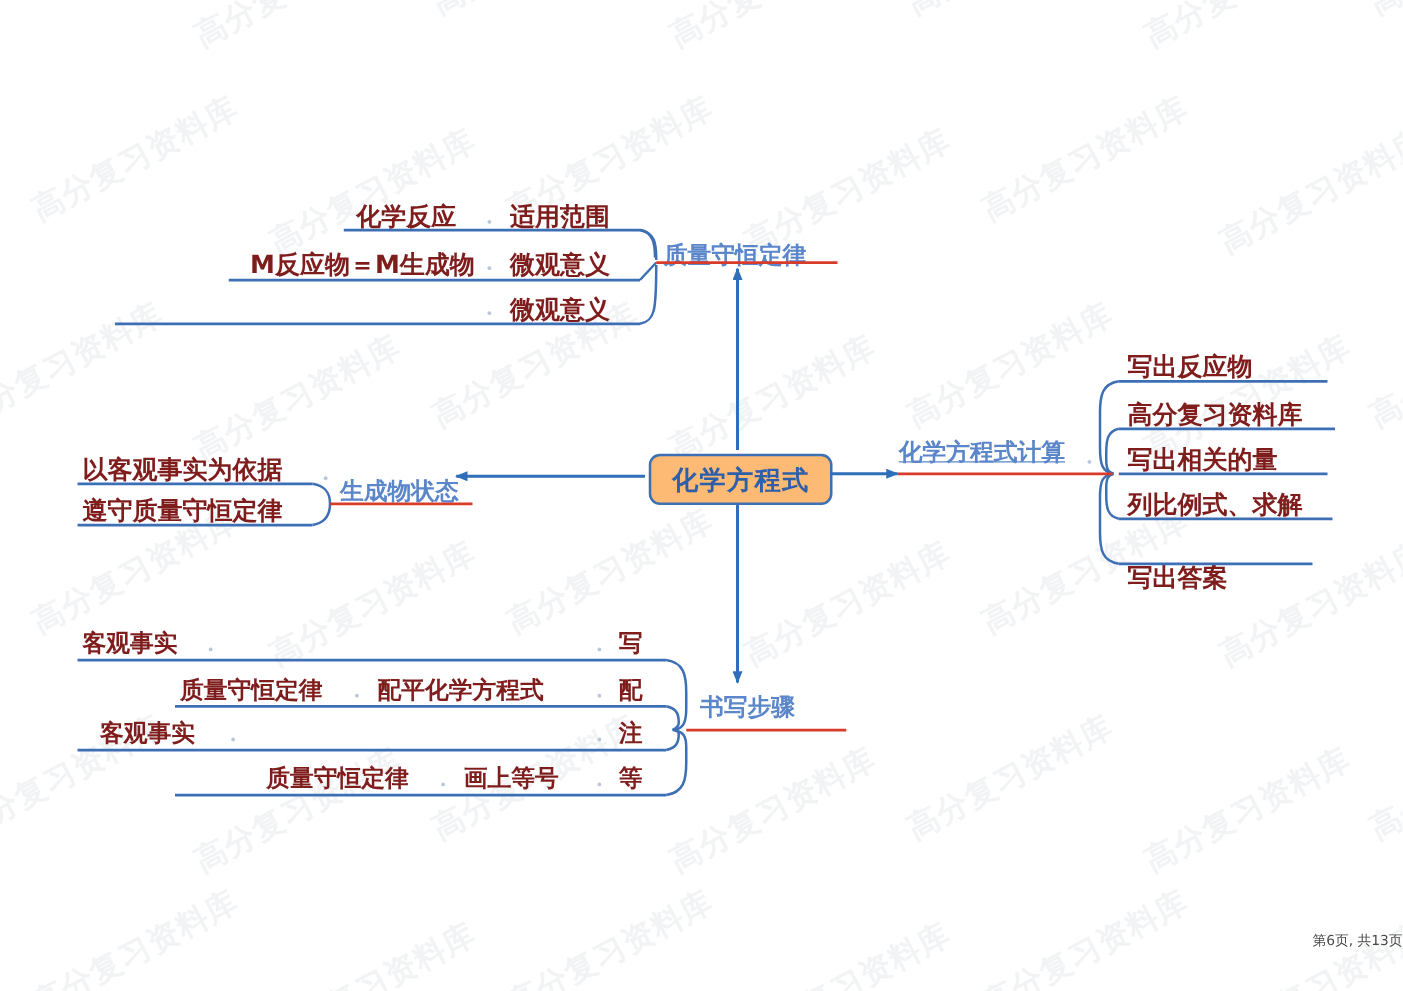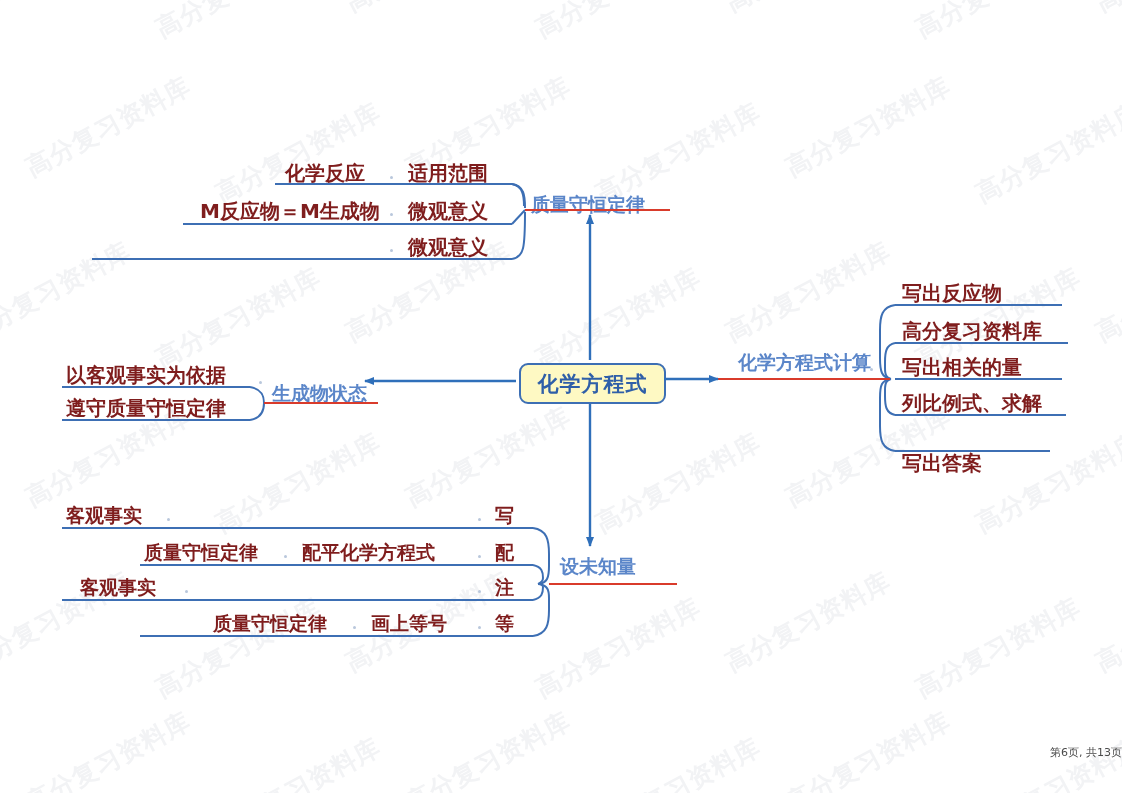--- a/index.html
+++ b/index.html
@@ -51,21 +51,21 @@
     font-family:"DejaVu Sans",sans-serif;
     line-height:1;
   }
 
   #center-node{
     position:absolute;
     left:519px;top:363px;
     width:143px;height:37px;
     border:2px solid #3d6fb4;
     border-radius:9px;
-    background:#fef9c3;
+    background:#fdba74;
     z-index:4;
     display:flex;align-items:center;justify-content:center;
   }
   #center-node .ctext{
     font-size:21px;font-weight:700;color:#2f5fa8;
     font-family:"DejaVu Sans",sans-serif;letter-spacing:1px;
   }
 
   .sep-dot{
     position:absolute;z-index:3;
@@ -215,36 +215,36 @@
   <div class="sep-dot" style="left:390px;top:176px;"></div>
   <div class="leaf" style="left:408px;top:163px;">适用范围</div>
 
   <div class="leaf" style="left:200px;top:201px;">M反应物＝M生成物</div>
   <div class="sep-dot" style="left:390px;top:213px;"></div>
   <div class="leaf" style="left:408px;top:201px;">微观意义</div>
 
   <div class="sep-dot" style="left:390px;top:249px;"></div>
   <div class="leaf" style="left:408px;top:237px;">微观意义</div>
 
-  <div class="branch-label" style="left:738px;top:353px;">化学方程式计算</div>
+  <div class="branch-label" style="left:719px;top:353px;text-decoration:underline;">化学方程式计算</div>
   <div class="sep-dot" style="left:870px;top:368px;"></div>
 
   <div class="leaf" style="left:902px;top:283px;">写出反应物</div>
   <div class="leaf" style="left:902px;top:321px;">高分复习资料库</div>
   <div class="leaf" style="left:902px;top:357px;">写出相关的量</div>
   <div class="leaf" style="left:902px;top:393px;">列比例式、求解</div>
   <div class="leaf" style="left:902px;top:453px;font-family:Liberation Serif, serif;">写出答案</div>
 
   <div class="branch-label" style="left:272px;top:384px;">生成物状态</div>
   <div class="sep-dot" style="left:259px;top:381px;"></div>
 
   <div class="leaf" style="left:66px;top:365px;">以客观事实为依据</div>
   <div class="leaf" style="left:66px;top:398px;">遵守质量守恒定律</div>
 
-  <div class="branch-label" style="left:560px;top:557px;">设未知量</div>
+  <div class="branch-label" style="left:560px;top:557px;">书写步骤</div>
 
   <div class="leaf small" style="left:66px;top:506px;">客观事实</div>
   <div class="sep-dot" style="left:167px;top:518px;"></div>
   <div class="sep-dot" style="left:478px;top:518px;"></div>
   <div class="leaf small" style="left:495px;top:506px;">写</div>
 
   <div class="leaf small" style="left:144px;top:543px;">质量守恒定律</div>
   <div class="sep-dot" style="left:284px;top:555px;"></div>
   <div class="leaf small" style="left:302px;top:543px;">配平化学方程式</div>
   <div class="sep-dot" style="left:478px;top:555px;"></div>

